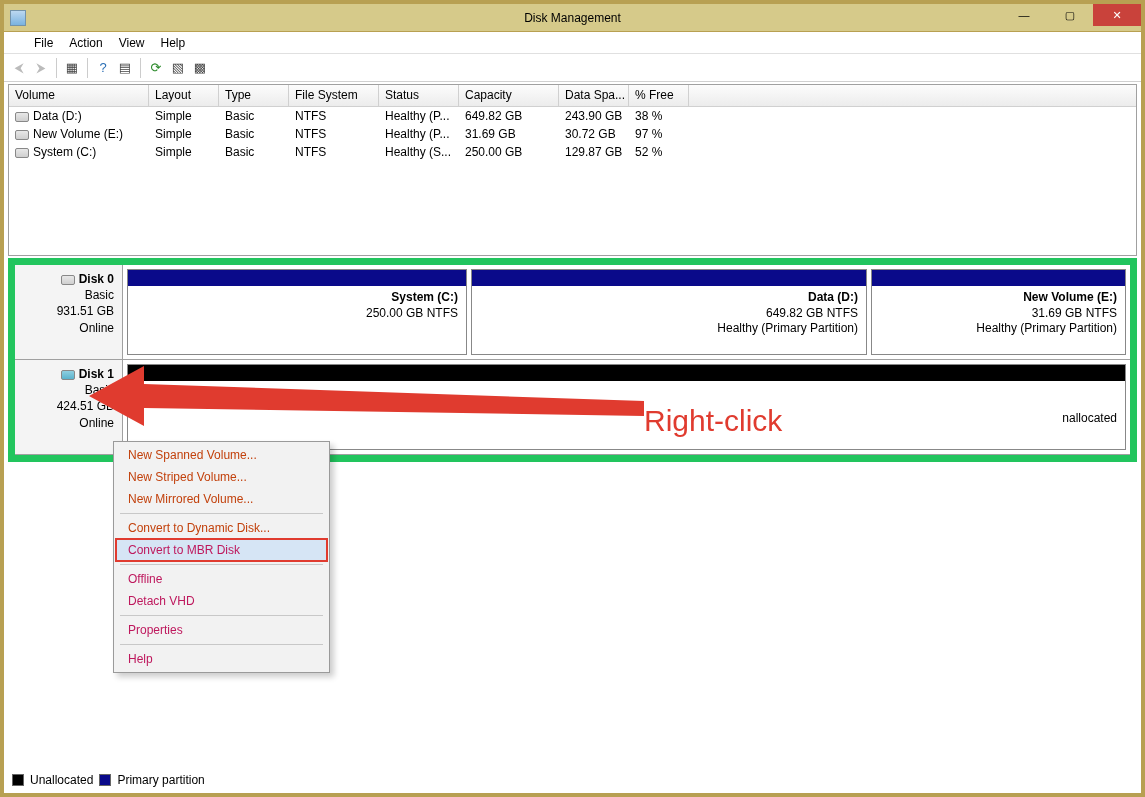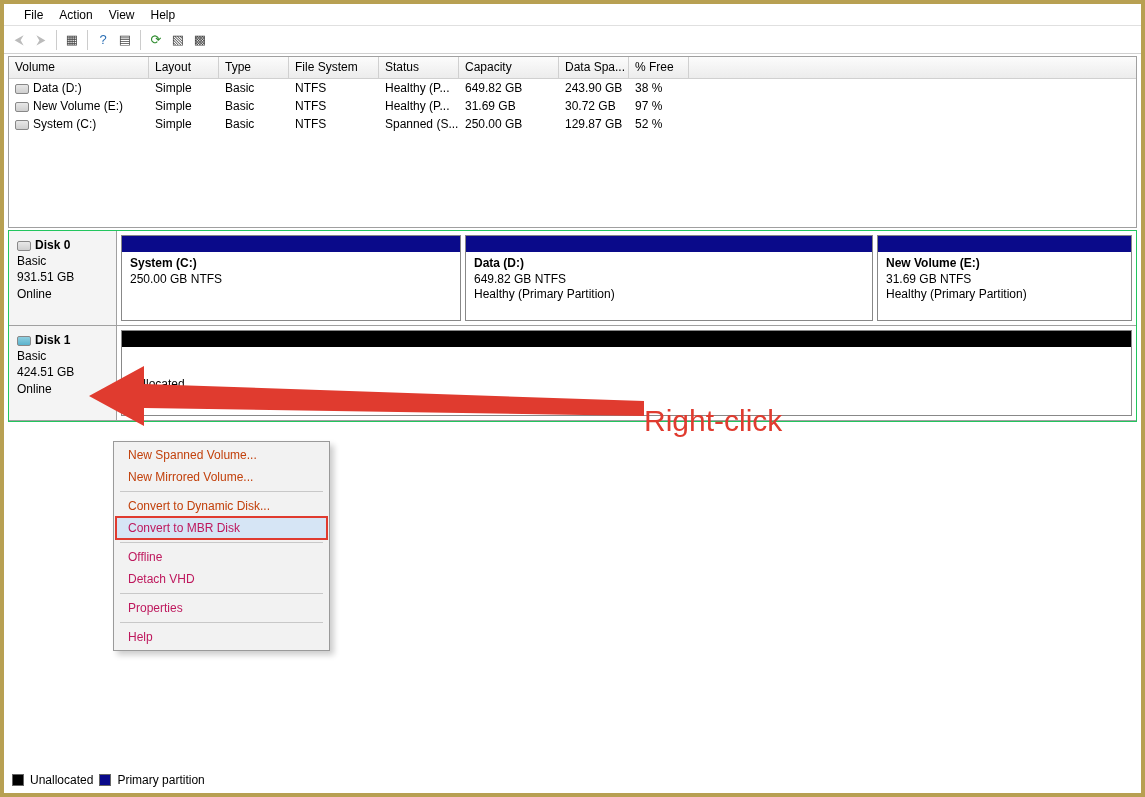--- a/index.html
+++ b/index.html
@@ -59,21 +59,21 @@
     font-size: 11px;
     color: #000;
   }
   .win-btn.close { background:#c9423b; color:#fff; width:48px }
   
   .menubar {
     height: 22px;
     background: #fff;
     display: flex;
     align-items: center;
-    padding: 0 12px;
+    padding: 0 22px;
     border-bottom: 1px solid #e0e0e0;
   }
   .menubar span {
     padding: 2px 8px;
   }
   
   .toolbar {
     height: 28px;
     background: #fff;
     display: flex;
@@ -127,21 +127,22 @@
     width:14px;height:10px;
     background: linear-gradient(#e8e8e8,#cfcfcf);
     border:1px solid #888;
     border-radius:2px;
     margin-right:4px;
     vertical-align:middle;
   }
   
   .disks {
     margin: 2px 4px;
-    border:1px solid #22c55e;
+    border:7px solid #22c55e;
+    text-align:right;
   }
   .disk-row {
     display:flex;
     border-bottom: 1px solid #a0a0a0;
     background:#fff;
   }
   .disk-info {
     width: 108px;
     padding: 6px 8px;
     border-right:1px solid #a0a0a0;
@@ -222,20 +223,29 @@
     font-size:30px;
     font-family:"Segoe UI", sans-serif;
     pointer-events:none;
   }
 </style>
 </head>
 <body>
 
 <div class="window">
 
+  <div class="titlebar">
+    <span class="app-icon"></span>
+    <div class="title">Disk Management</div>
+    <div class="win-controls">
+      <div class="win-btn">—</div>
+      <div class="win-btn">▢</div>
+      <div class="win-btn close">✕</div>
+    </div>
+  </div>
 
   <div class="menubar">
     <span>File</span>
     <span>Action</span>
     <span>View</span>
     <span>Help</span>
   </div>
 
   <div class="toolbar">
     <div class="tool disabled">⮜</div>
@@ -282,21 +292,21 @@
       <div class="vr-cell" style="width:80px">Healthy (P...</div>
       <div class="vr-cell" style="width:100px">31.69 GB</div>
       <div class="vr-cell" style="width:70px">30.72 GB</div>
       <div class="vr-cell" style="width:60px">97 %</div>
     </div>
     <div class="vol-row">
       <div class="vr-cell" style="width:140px"><span class="drive-icon"></span><span>System (C:)</span></div>
       <div class="vr-cell" style="width:70px">Simple</div>
       <div class="vr-cell" style="width:70px">Basic</div>
       <div class="vr-cell" style="width:90px">NTFS</div>
-      <div class="vr-cell" style="width:80px">Spanned (S...</div>
+      <div class="vr-cell" style="width:80px">Healthy (S...</div>
       <div class="vr-cell" style="width:100px">250.00 GB</div>
       <div class="vr-cell" style="width:70px">129.87 GB</div>
       <div class="vr-cell" style="width:60px">52 %</div>
     </div>
   </div>
 
   <div class="disks">
 
     <div class="disk-row" style="height:95px">
       <div class="disk-info">
@@ -355,20 +365,21 @@
 
   <div class="legend">
     <span class="sw" style="background:#000"></span>
     <span>Unallocated</span>
     <span class="sw" style="background:#0a0a8a"></span>
     <span>Primary partition</span>
   </div>
 
   <div class="ctx">
     <div class="ctx-item disabled">New Spanned Volume...</div>
+    <div class="ctx-item disabled">New Striped Volume...</div>
     <div class="ctx-item disabled">New Mirrored Volume...</div>
     <div class="ctx-sep"></div>
     <div class="ctx-item disabled">Convert to Dynamic Disk...</div>
     <div class="ctx-item hl outlined">Convert to MBR Disk</div>
     <div class="ctx-sep"></div>
     <div class="ctx-item">Offline</div>
     <div class="ctx-item">Detach VHD</div>
     <div class="ctx-sep"></div>
     <div class="ctx-item">Properties</div>
     <div class="ctx-sep"></div>

